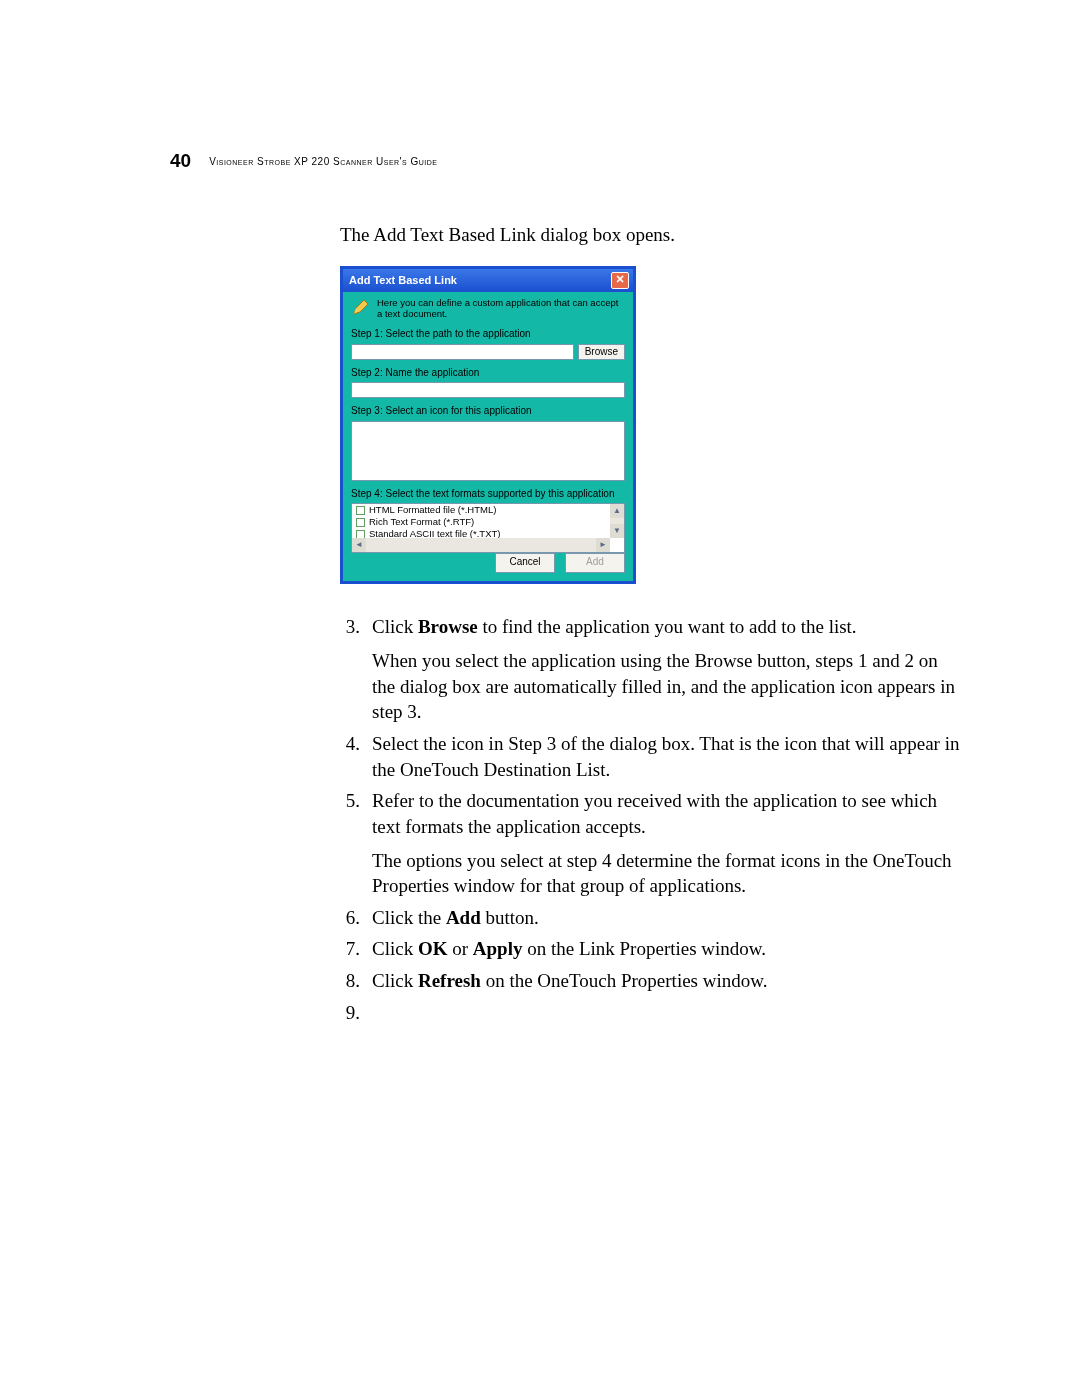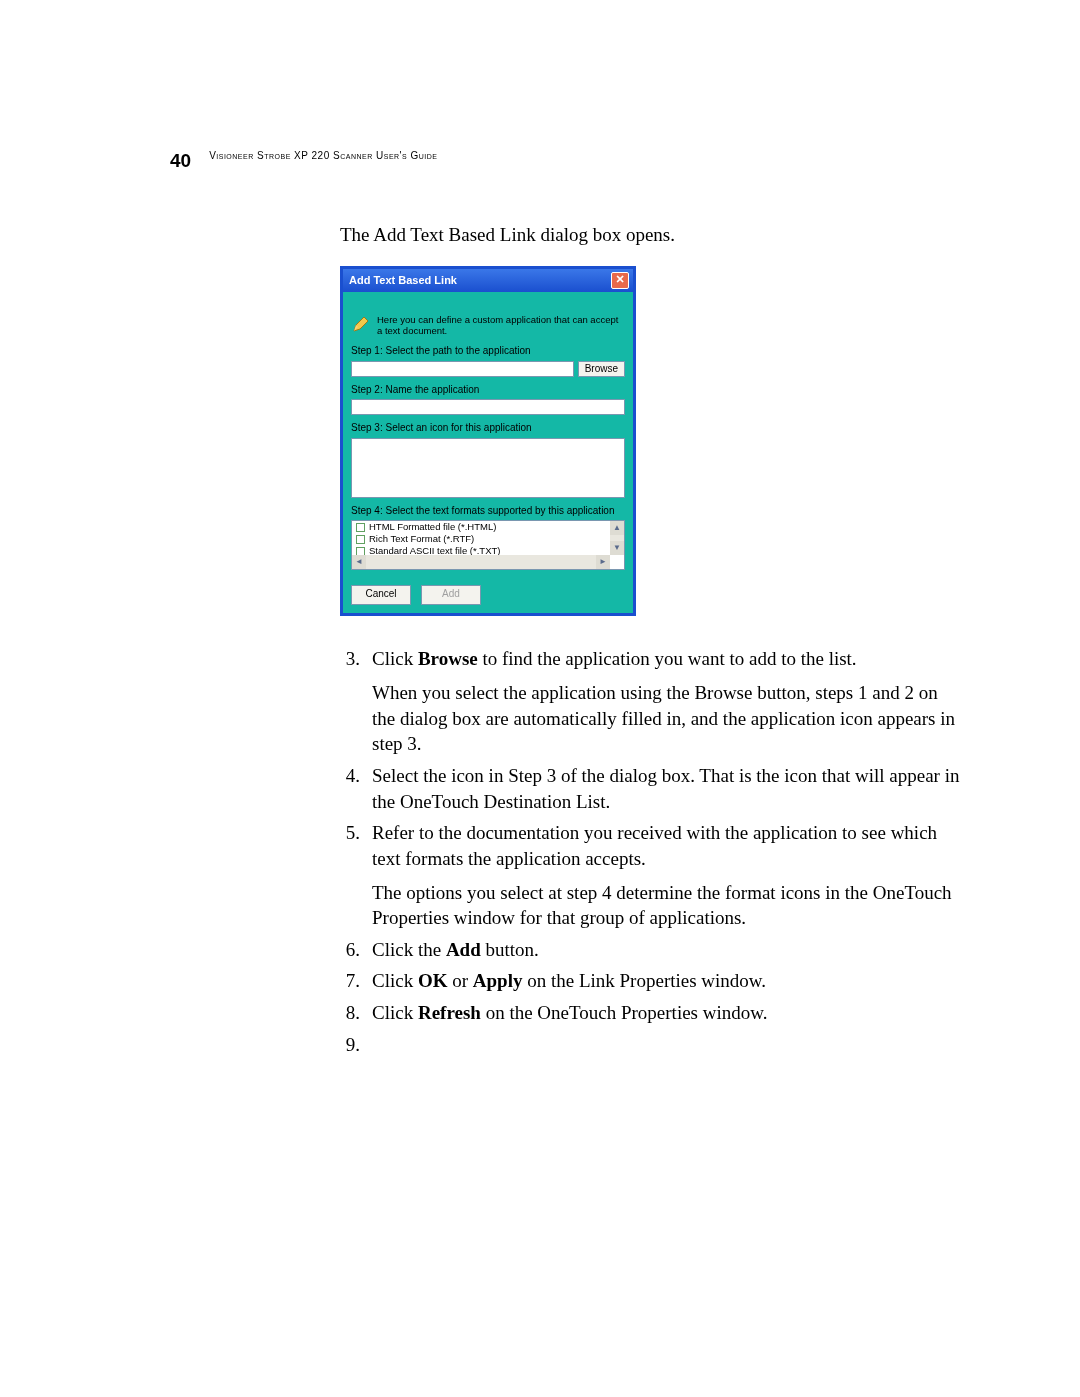--- a/index.html
+++ b/index.html
@@ -10,21 +10,21 @@
     color: #000;
     width: 1080px;
     height: 1397px;
     position: relative;
   }
   .page {
     padding: 150px 120px 0 170px;
   }
   .header-line {
     display: flex;
-    align-items: flex-start;
+    align-items: center;
     gap: 18px;
     margin-bottom: 50px;
     font-family: Arial, Helvetica, sans-serif;
   }
   .page-number {
     font-size: 19px;
     font-weight: bold;
   }
   .header-title {
     font-size: 10px;
@@ -63,21 +63,21 @@
     background: #e8694a;
     border: 1px solid #fff;
     color: #fff;
     font-weight: bold;
     text-align: center;
     font-size: 11px;
     line-height: 13px;
     border-radius: 2px;
   }
   .dialog-body {
-    padding: 22px 8px 8px 8px;
+    padding: 5px 8px 8px 8px;
   }
   .info-row {
     display: flex;
     gap: 6px;
     align-items: flex-start;
     margin-bottom: 8px;
   }
   .pencil-icon {
     width: 20px;
     height: 20px;
@@ -173,23 +173,23 @@
     width: 14px;
     height: 14px;
     background: #dedcd3;
     text-align: center;
     line-height: 14px;
     font-size: 8px;
     color: #5a6b8c;
   }
   .dlg-footer {
     display: flex;
-    justify-content: flex-start;
+    justify-content: flex-end;
     gap: 10px;
-    margin-top: 15px;
+    margin-top: 0;
   }
   .dlg-btn {
     width: 58px;
     height: 18px;
     font-size: 10px;
     border: 1px solid #7a97b0;
     background: #f4f3ee;
     text-align: center;
     line-height: 16px;
   }

